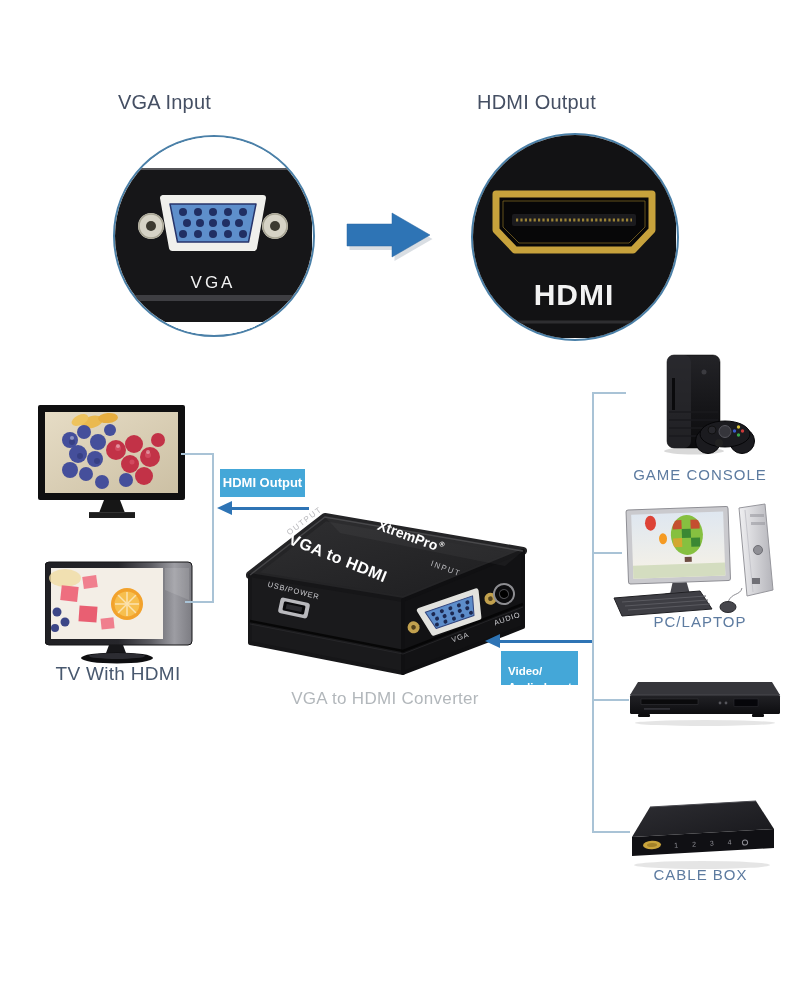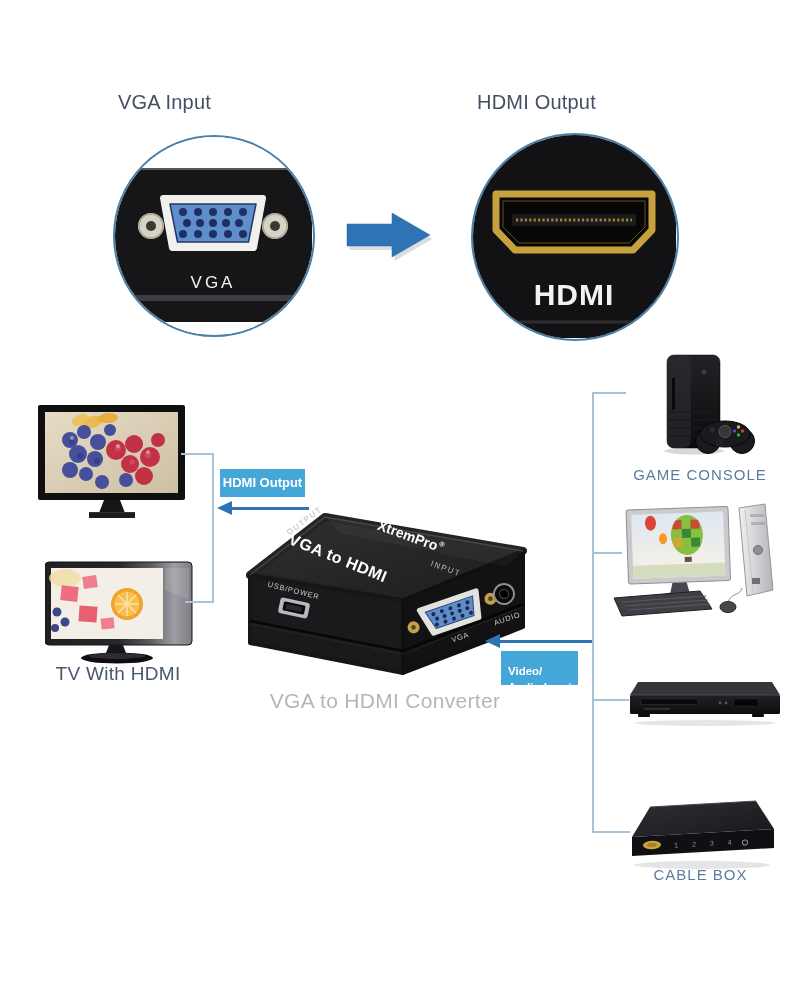--- a/index.html
+++ b/index.html
@@ -3,21 +3,21 @@
 <meta charset="utf-8">
 <style>
   html,body{margin:0;padding:0;background:#fff;}
   .canvas{position:relative;width:800px;height:1000px;background:#fff;overflow:hidden;
           font-family:"Liberation Sans",sans-serif;}
   .heading{position:absolute;text-align:left;font-size:20px;color:var(--heading-text);letter-spacing:.2px;}
   .circle{position:absolute;border-radius:50%;border:2.5px solid var(--ring-blue);overflow:hidden;background:#fff;box-sizing:border-box;}
   .circle svg{display:block;}
   .dev-label-left{position:absolute;text-align:center;font-size:19px;color:var(--left-label);letter-spacing:.3px;}
   .dev-label-right{position:absolute;text-align:center;font-size:15px;color:var(--device-label);letter-spacing:1px;}
-  .caption{position:absolute;text-align:center;font-size:21px;color:var(--caption-gray);letter-spacing:.3px;}
+  .caption{position:absolute;text-align:center;font-size:17px;color:var(--caption-gray);letter-spacing:.3px;}
   .bline{position:absolute;background:var(--bracket-line);}
   .callout{position:absolute;background:var(--callout-bg);color:#fff;font-weight:bold;}
   .callout.one{font-size:13px;line-height:28px;text-align:center;}
   .callout.two{font-size:11.5px;line-height:1.35;padding:13px 0 0 7px;box-sizing:border-box;}
   .ashaft{position:absolute;background:var(--accent-blue);}
   .ahead{position:absolute;width:0;height:0;border-top:7.5px solid transparent;border-bottom:7.5px solid transparent;border-right:15px solid var(--accent-blue);}
   
   .boxtext-small{font-family:"Liberation Sans",sans-serif;font-size:8px;fill:#b8b8bc;letter-spacing:1.5px;text-anchor:middle;}
   .boxtext-tiny{font-family:"Liberation Sans",sans-serif;font-size:7.5px;fill:#c9c9cd;letter-spacing:.8px;text-anchor:middle;}
   .boxtext-big{font-family:"Liberation Sans",sans-serif;font-size:16px;font-weight:bold;fill:#fff;letter-spacing:.5px;text-anchor:middle;}
@@ -350,20 +350,21 @@
     </g>
     <polygon points="2,98 88,91 100,109 10,116" fill="#3e3e44" stroke="#1f1f23"></polygon>
     <g stroke="#5a5a60" stroke-width="1">
       <line x1="10" y1="102" x2="94" y2="96"></line>
         <line x1="13" y1="106" x2="96" y2="100"></line>
         <line x1="16" y1="110" x2="98" y2="104"></line>
     </g>
     <path d="M116,102 C120,92 128,96 130,88" fill="none" stroke="#8a8a90"></path>
     <ellipse cx="116" cy="107" rx="8" ry="5.5" fill="#46464c" stroke="#2a2a2e"></ellipse>
   </svg>
+  <div class="dev-label-right" style="left:610px;top:613px;width:180px;">PC/LAPTOP</div>
 
   <svg style="position:absolute;left:622px;top:670px;" width="168" height="58" viewBox="0 0 168 58">
     <defs>
       <linearGradient id="dvg" x1="0" y1="0" x2="0" y2="1">
         <stop offset="0" stop-color="#222226"></stop>
           <stop offset="1" stop-color="#0d0d10"></stop>
       </linearGradient>
     </defs>
     <ellipse cx="83" cy="53" rx="70" ry="3" fill="#000" opacity="0.1"></ellipse>
     <polygon points="16,12 150,12 158,25 8,25" fill="#36363b"></polygon>

